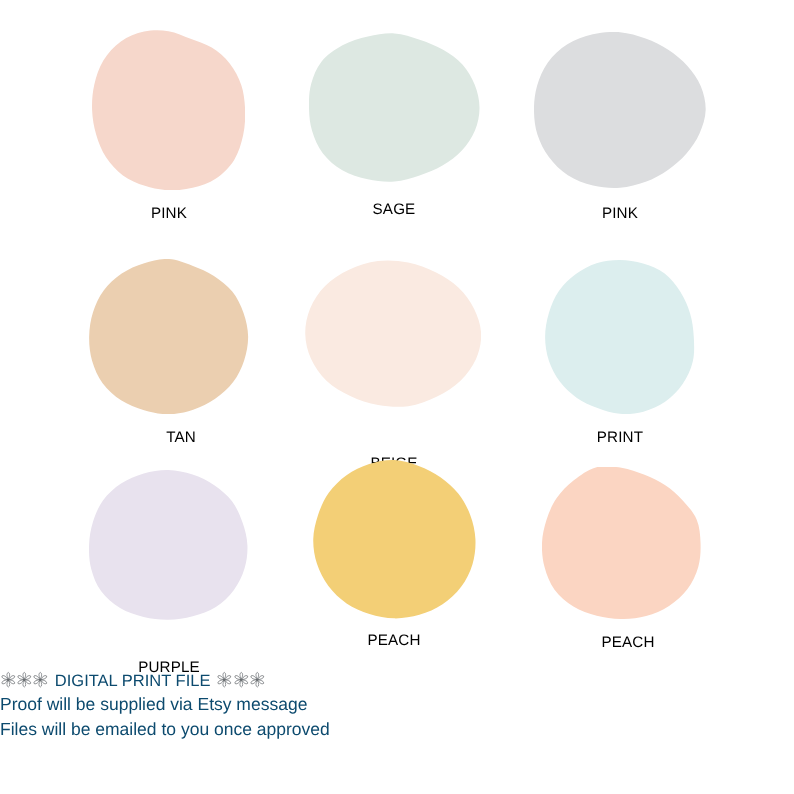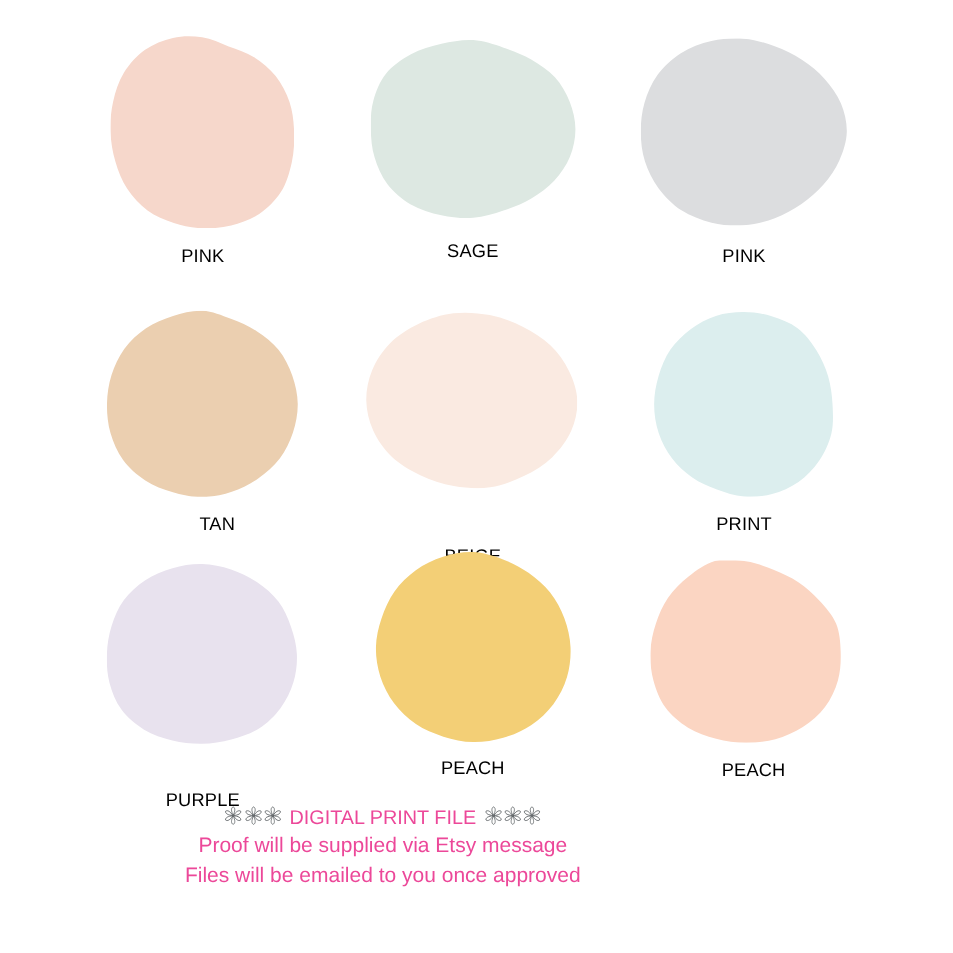--- a/index.html
+++ b/index.html
@@ -16,22 +16,22 @@
   .swatch svg{display:block;}
   .swatch-label{
     position:absolute;
     text-align:center;
     font-size:15.2px;letter-spacing:0.15px;color:#000000;
     font-family:"Liberation Sans", sans-serif;
     white-space:nowrap;
     transform:translateX(-50%);
   }
   .footer-line{
-    position:absolute;left:0;width:638px;text-align:center;
-    color:#ec4899;
+    position:absolute;left:0;width:638px;
+    color:#0c4a6e;
     font-family:"Liberation Sans", sans-serif;
     white-space:nowrap;
   }
   .fl-head{font-size:16.5px;}
   .fl-body{font-size:17.5px;}
   .snowrow{display:inline-flex;align-items:center;justify-content:center;gap:0;}
   .snow{width:14.6px;height:15.4px;display:inline-block;vertical-align:middle;margin:0 0.85px;position:relative;top:1.2px;}
   .snow svg{display:block;overflow:visible;}
   .gap-l{display:inline-block;width:6px;}
   .gap-r{display:inline-block;width:6px;}

